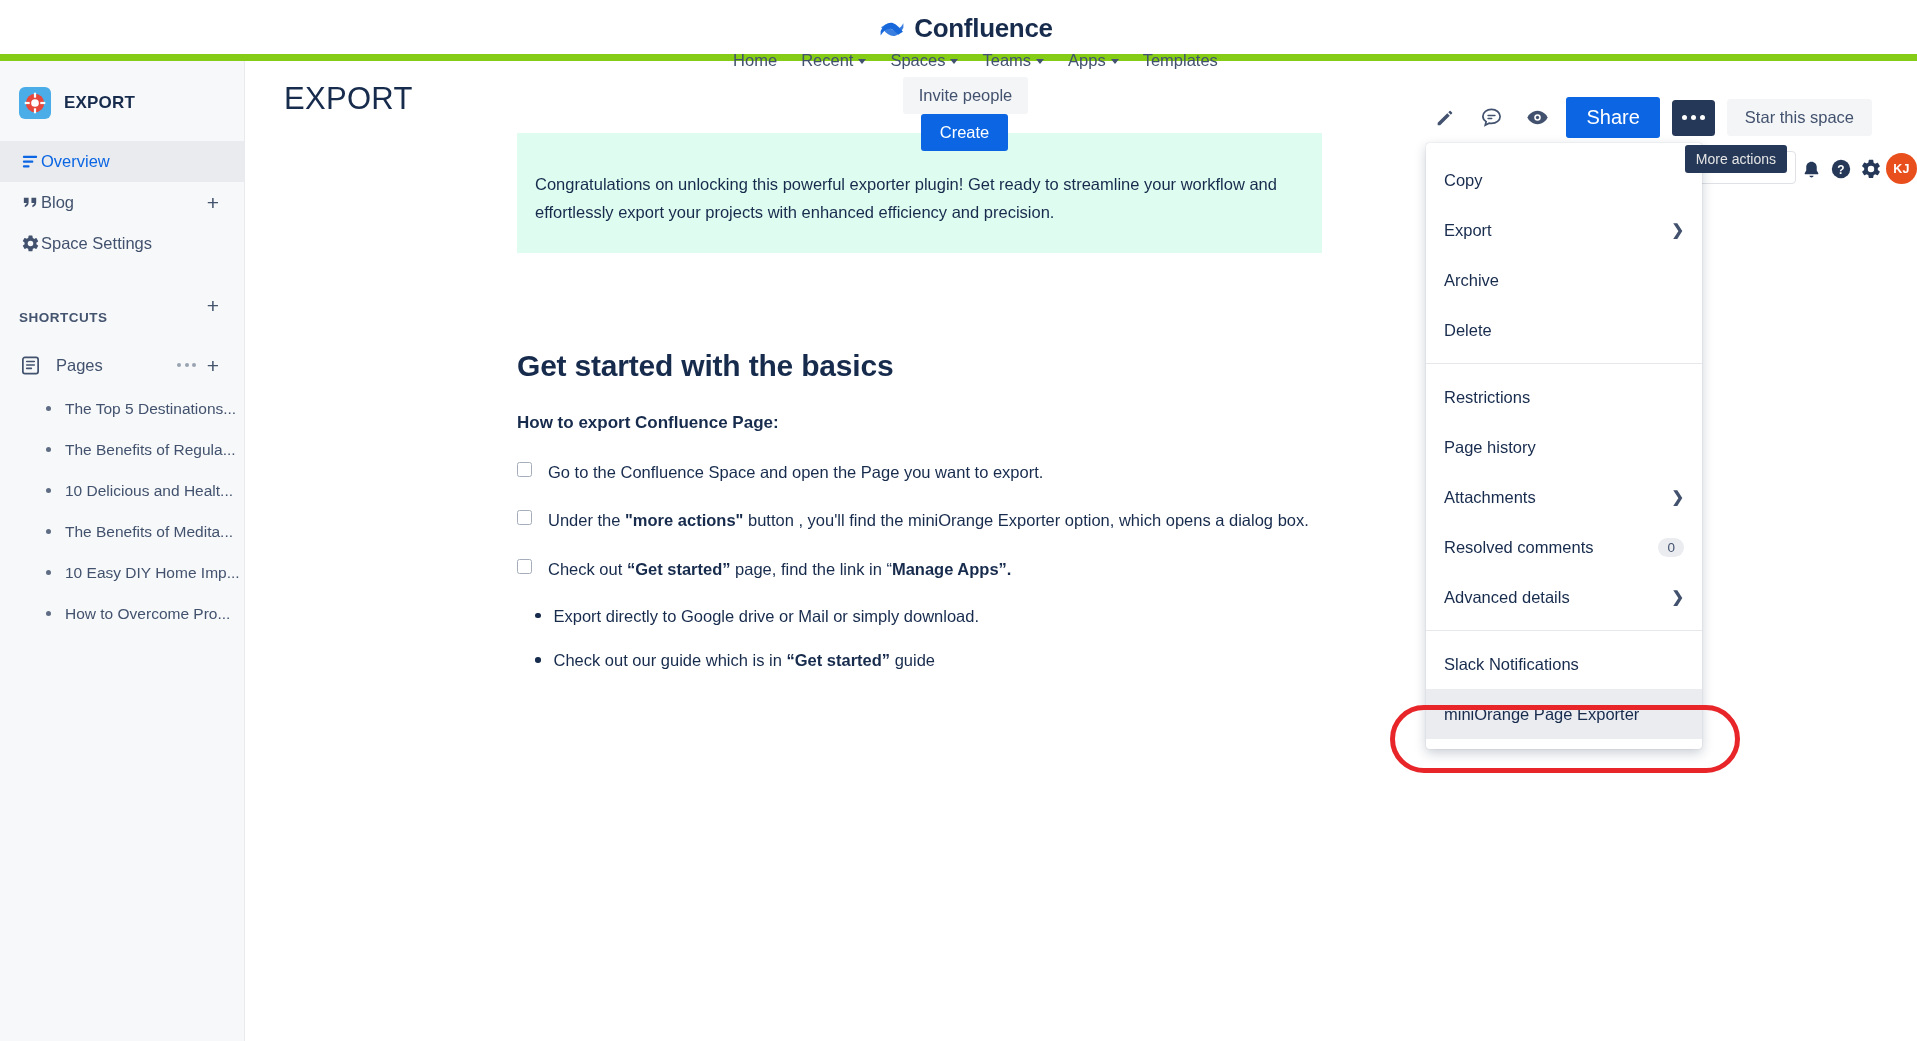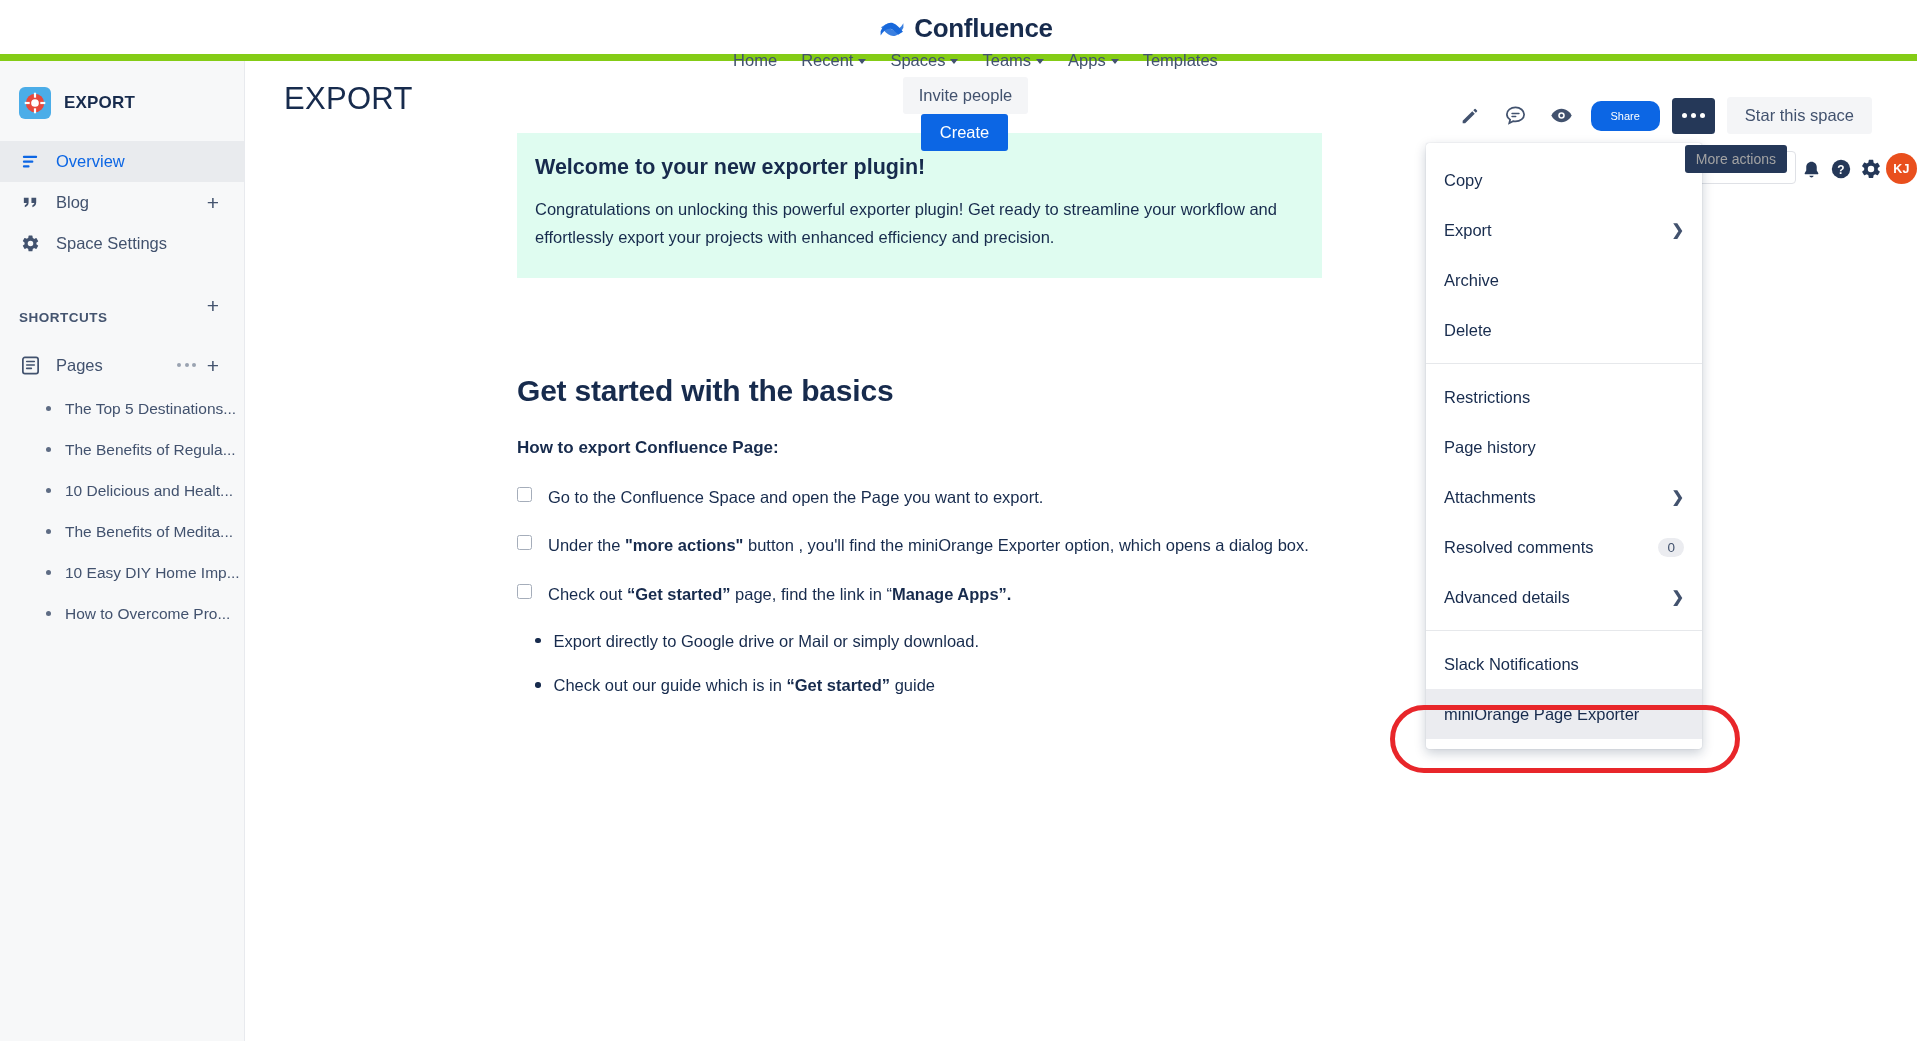--- a/index.html
+++ b/index.html
@@ -80,21 +80,21 @@
   }
   .space-header { display:flex; align-items:center; padding: 26px 0 0 19px; gap: 13px; cursor: pointer;}
   .space-avatar {
     width: 32px; height: 32px; border-radius: 6px; background: #4BADE8;
     display:flex; align-items:center; justify-content:center; flex: 0 0 auto;
   }
   .space-name { font-size: 17px; font-weight: 700; color: #172B4D; letter-spacing:0.2px;}
   .nav-section { margin-top: 22px; }
   .side-item {
     display: flex; align-items: center; height: 41px; padding-left: 19px;
-    gap: 15px; cursor: pointer; position: relative;
+    cursor: pointer; position: relative;
   }
   .side-item.active { background: #E9EBEE; }
   .side-item.active .side-label { color: #0C66E4; }
   .side-label { font-size: 16.5px; color: #42526E; }
   .side-ico { width: 22px; height: 22px; display:flex;align-items:center;justify-content:center; flex:0 0 auto;}
   .plus-btn {
     position: absolute; right: 21px; top: 50%; transform: translateY(-50%);
     width: 20px; height: 20px; display:flex;align-items:center;justify-content:center;
     cursor: pointer; color: #44546F; font-size: 21px; line-height: 1; font-weight: 300;
   }
@@ -133,35 +133,35 @@
     font-size: 31px; color: #172B4D; font-weight: 400; letter-spacing: 0.3px;
   }
 
   
   .toolbar {
     position: absolute; right: 45px; top: 36px;
     display:flex; align-items:center; gap: 12px;
   }
   .tb-icon { width: 34px; height: 34px; display:flex;align-items:center;justify-content:center; cursor:pointer; border-radius:3px;}
   .share-btn {
-    background: #0C66E4; color:#fff; font-size: 11px; border-radius: 10px;
+    background: #0C66E4; color:#fff; font-size: 20px; border-radius: 3px;
     padding: 9px 20px; cursor:pointer;
   }
   .more-btn {
     background: #253858; border-radius: 3.5px; width: 43px; height: 36px;
     display:flex;align-items:center;justify-content:center; gap:4px; cursor:pointer;
   }
   .more-btn i { width:5px;height:5px;border-radius:50%;background:#fff;display:block;}
   .star-btn {
     background: #F4F5F7; color:#42526E; font-size:16.5px; border-radius:3.5px;
     padding: 9px 18px; cursor:pointer; white-space:nowrap;
   }
   .tooltip {
     position:absolute; right: 130px; top: 84px;
-    background:#253858; color:#a3a3a3; font-size:14px; padding:6px 11px;
+    background:#253858; color:#e5e5e5; font-size:14px; padding:6px 11px;
     border-radius:3px; white-space:nowrap; z-index: 60; pointer-events:none;
   }
 
   
   .content { position:absolute; left: 272px; top: 72px; width: 805px; }
   .banner {
     background: #DFFCF0; padding: 22px 18px 26px 18px; width: 805px;
   }
   .banner-title { font-size: 21.5px; font-weight: 700; color: #172B4D; }
   .banner-text { font-size: 16.5px; color: #172B4D; line-height: 1.72; margin-top: 15px; }
@@ -419,21 +419,20 @@
         <i></i>
         <i></i>
     </div>
     <div class="star-btn">Star this space</div>
   </div>
 
   <div class="tooltip">More actions</div>
 
   <div class="content">
     <div class="banner">
-      <div class="banner-title">Welcome to your new exporter plugin!</div>
       <div class="banner-text">Congratulations on unlocking this powerful exporter plugin! Get ready to streamline your workflow and effortlessly export your projects with enhanced efficiency and precision.</div>
     </div>
 
     <div class="h-basics">Get started with the basics</div>
     <div class="sub-head">How to export Confluence Page:</div>
 
     <div class="check-list">
       <div class="check-row">
         <span class="cbox"></span>
         <span class="check-text"><span>Go to the Confluence Space and open the Page you want to export.</span></span>

